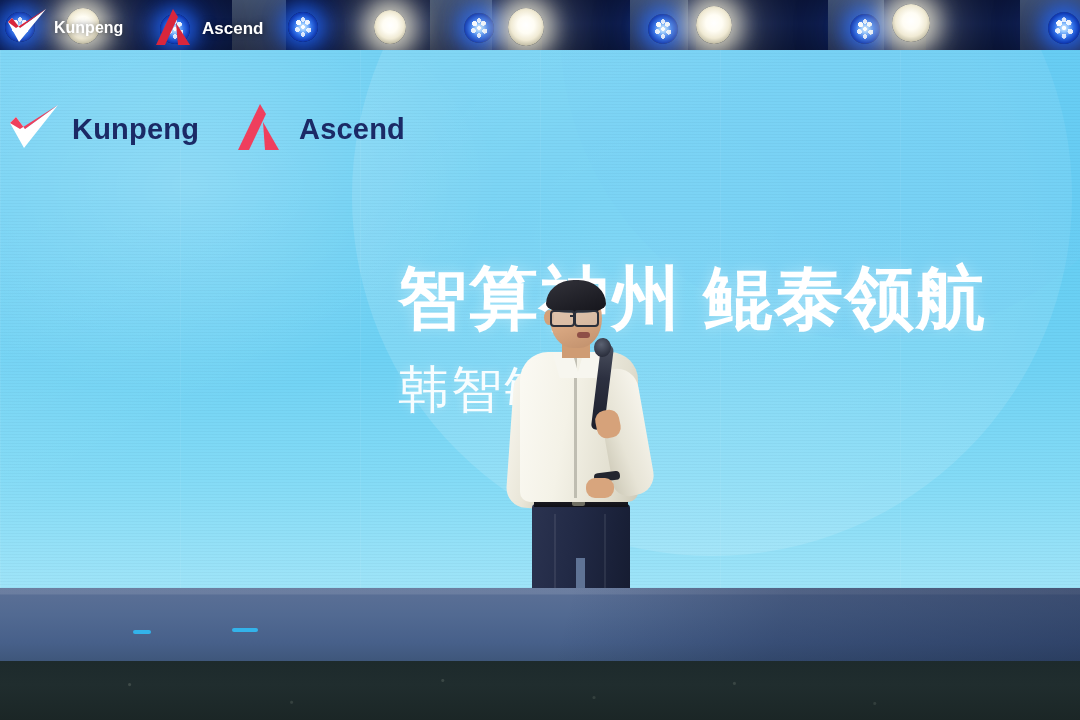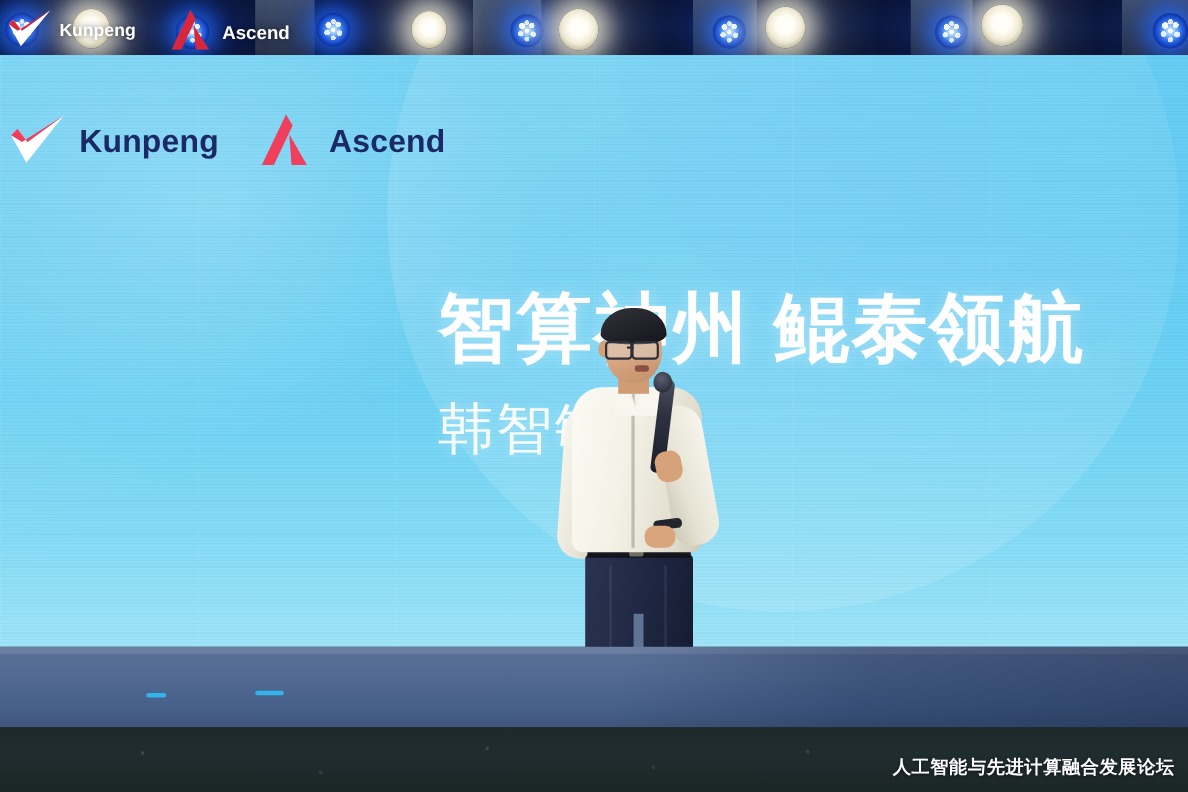--- a/index.html
+++ b/index.html
@@ -418,16 +418,15 @@
   <div class="floor">
     <div class="floor-shade"></div>
     <div class="floor-speck" style="left:133px;top:42px;width:18px;"></div>
     <div class="floor-speck" style="left:232px;top:40px;width:26px;"></div>
   </div>
   <div class="front">
     <div class="front-tex"></div>
   </div>
 
   <div class="forum">
-    <div class="forum-title">人工智能与先进计算融合发展论坛</div>
   </div>
 
 </div>
 
 </body></html>

